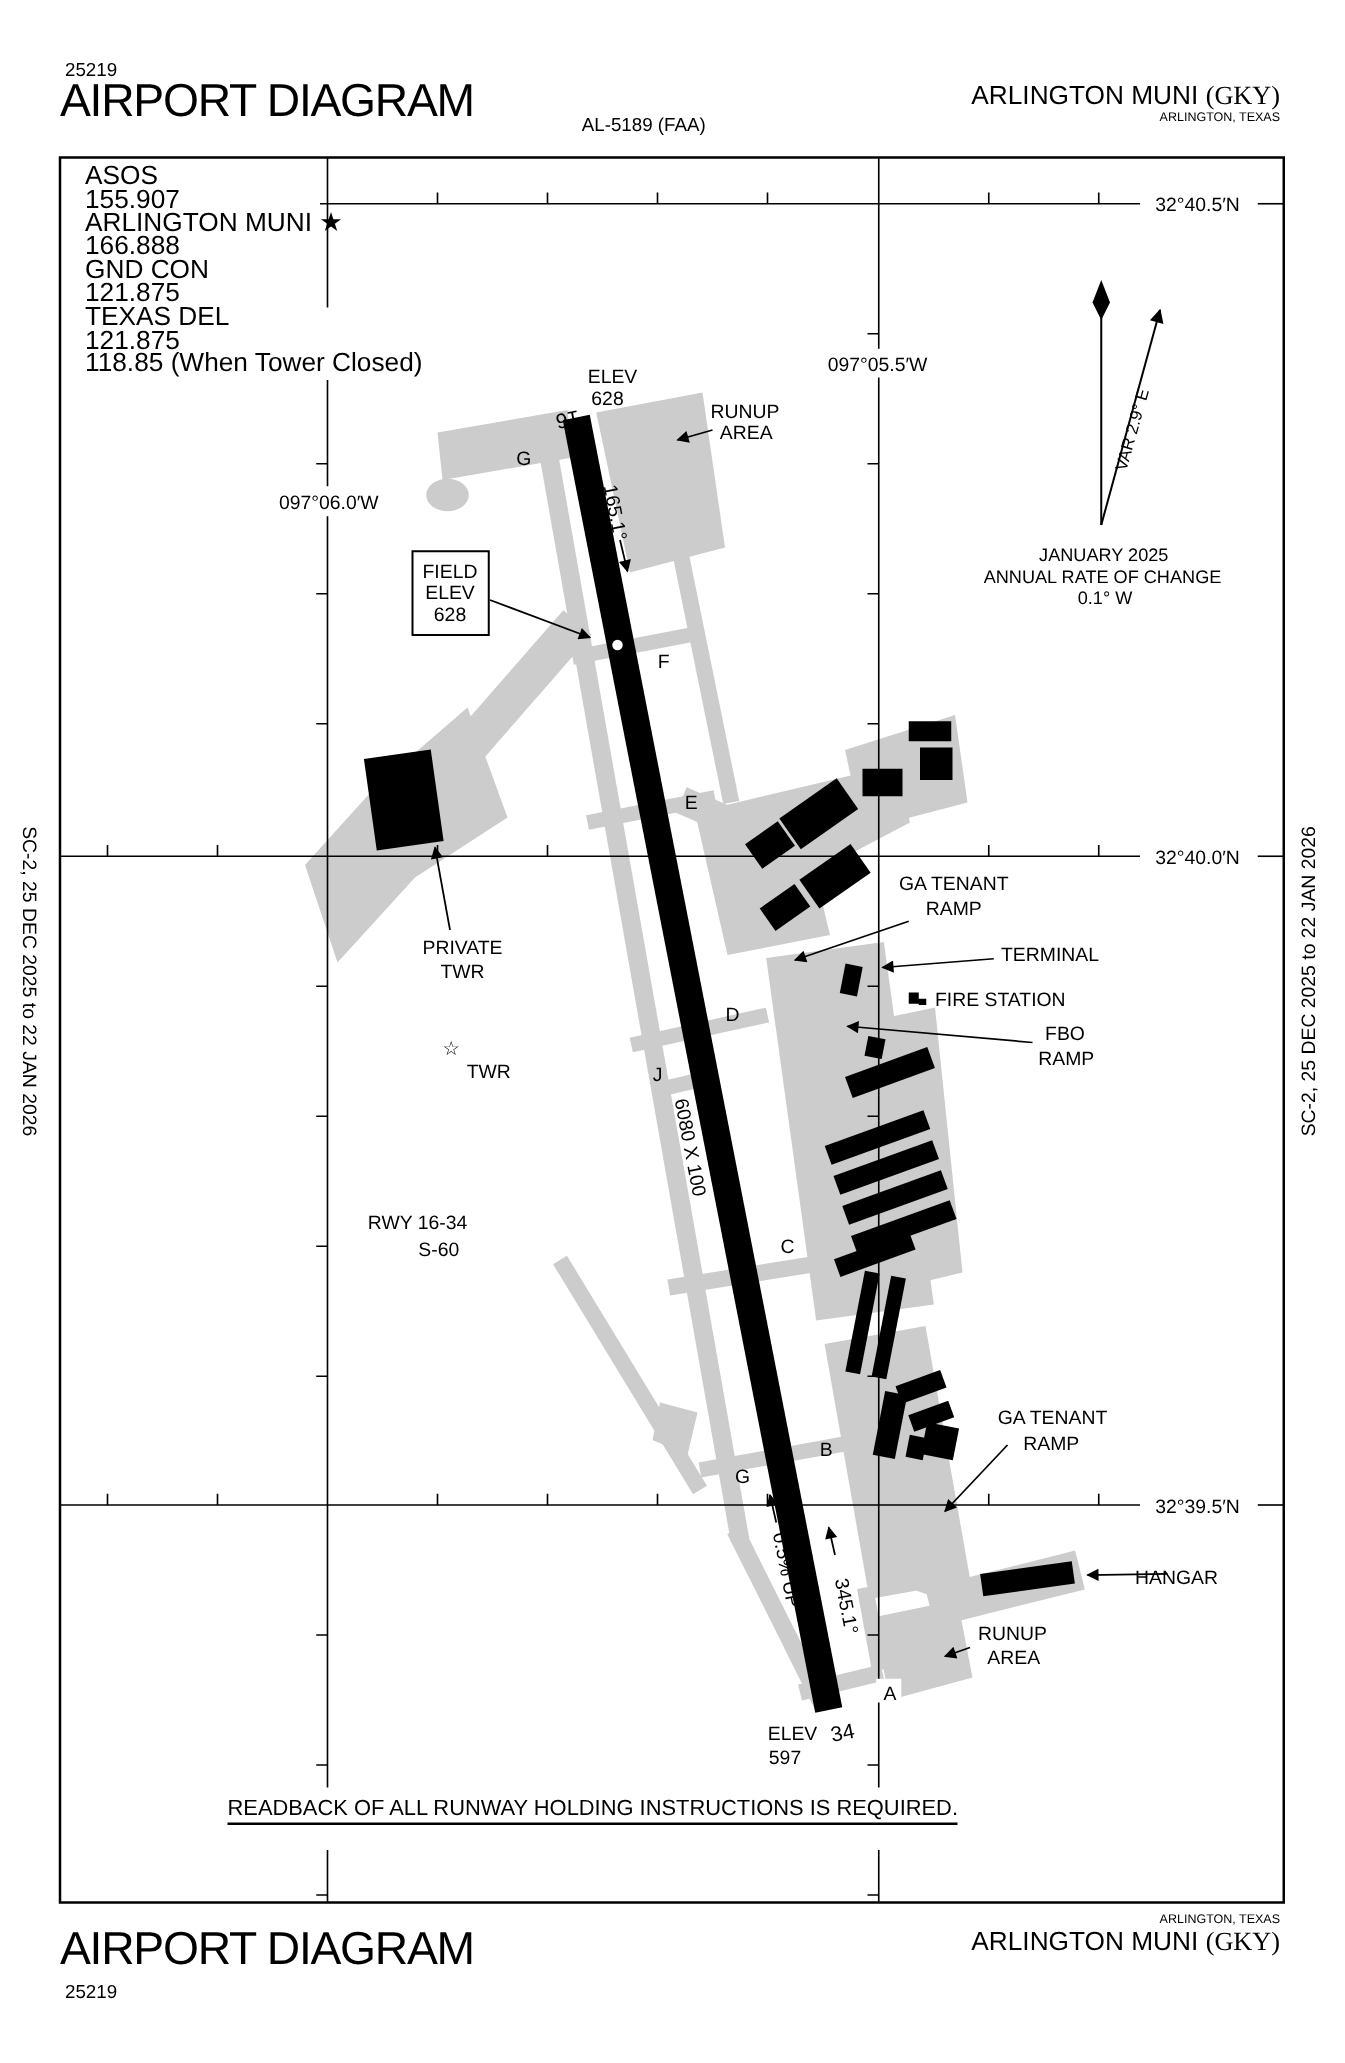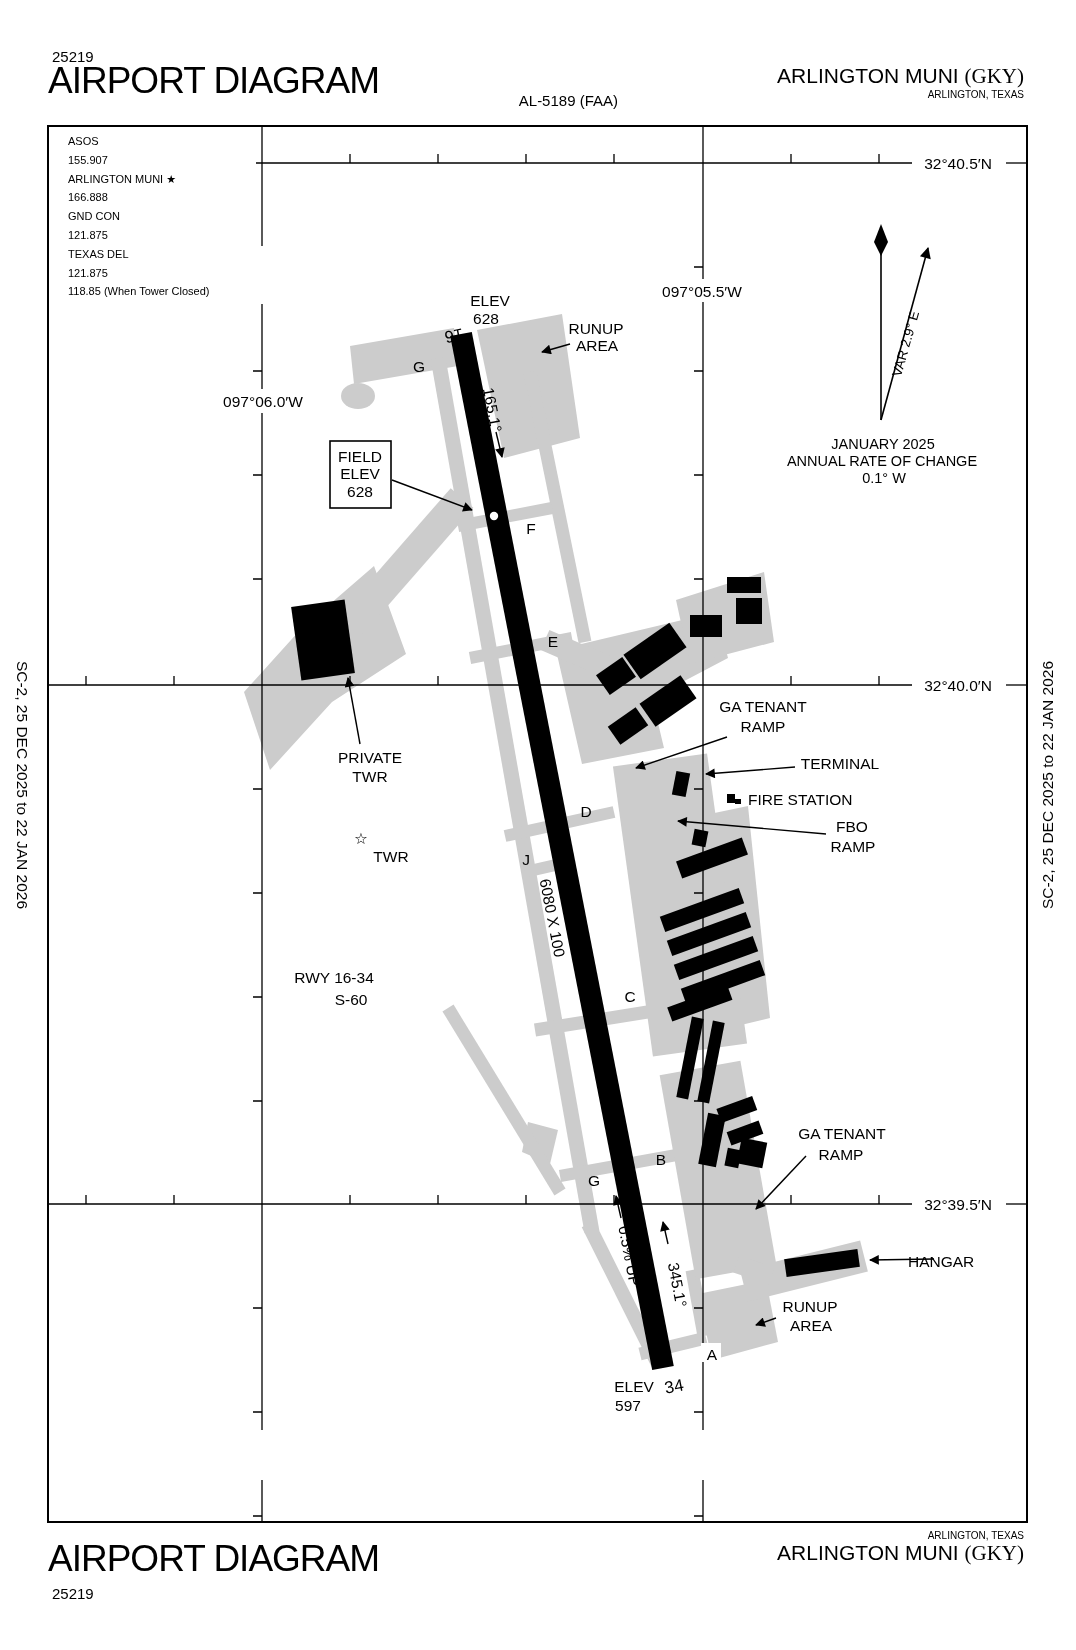--- a/index.html
+++ b/index.html
@@ -6,21 +6,21 @@
   body{width:1076px;height:1650px;position:relative;font-family:"Liberation Sans",sans-serif;color:#000;overflow:hidden;}
   .abs{position:absolute;}
   #map-svg{position:absolute;left:0;top:0;width:1076px;height:1650px;}
   .chartnum{font-size:15px;}
   .bigtitle{font-size:37px;letter-spacing:-1px;white-space:nowrap;}
   .al{font-size:15px;}
   .apt-name{font-size:21px;white-space:nowrap;}
   .apt-id{font-family:"Liberation Serif",serif;}
   .apt-city{font-size:10px;white-space:nowrap;}
   .right-align{text-align:right;margin-left:37px;}
-  .freq{font-size:11px;line-height:18.8px;white-space:nowrap;}
+  .freq{font-size:21px;line-height:18.8px;white-space:nowrap;}
   .caution{font-size:17.5px;white-space:nowrap;}
   .caution .l2{margin-left:93px;}
   .caution .l2 span{display:inline-block;border-bottom:2px solid #000;padding-bottom:1px;}
   .sidenote{font-size:15.5px;white-space:nowrap;}
   #side-left{left:22px;top:785px;transform:translate(-50%,-50%) rotate(90deg);}
   #side-right{left:1048px;top:785px;transform:translate(-50%,-50%) rotate(-90deg);}
   svg text{fill:#000;font-family:"Liberation Sans",sans-serif;font-size:15.5px;}
   svg text.t14{font-size:14.5px;}
   svg text.t13{font-size:13.5px;}
   svg text.t17{font-size:17px;}
@@ -205,39 +205,40 @@
 
     <text class="ctr t14" x="883" y="449">JANUARY 2025</text>
     <text class="ctr t14" x="882" y="466">ANNUAL RATE OF CHANGE</text>
     <text class="ctr t14" x="884" y="483">0.1° W</text>
     <text class="ctr t13" x="910" y="345" transform="rotate(-74 910 345)">VAR 2.9° E</text>
   </g>
 </svg>
 
 <div class="abs chartnum" style="left:52px;top:48px;">25219</div>
 <div class="abs bigtitle" style="left:48px;top:60px;">AIRPORT DIAGRAM</div>
-<div class="abs al" style="left:448px;top:92px;width:170px;text-align:right;">AL-5189 (FAA)</div>
+<div class="abs al" style="left:430px;top:92px;width:170px;text-align:center;">AL-5189 (FAA)</div>
 <div class="abs right-align" style="right:52px;top:64px;">
   <div class="apt-name"><span>ARLINGTON MUNI</span> <span class="apt-id">(GKY)</span></div>
   <div class="apt-city">ARLINGTON, TEXAS</div>
 </div>
 
 <div class="abs freq" style="left:68px;top:132px;">
   <div>ASOS</div>
   <div>155.907</div>
   <div>ARLINGTON MUNI ★</div>
   <div>166.888</div>
   <div>GND CON</div>
   <div>121.875</div>
   <div>TEXAS DEL</div>
   <div>121.875</div>
   <div>118.85 (When Tower Closed)</div>
 </div>
 
 <div class="abs caution" style="left:89px;top:1436px;">
+  <div class="l2"><span>READBACK OF ALL RUNWAY HOLDING INSTRUCTIONS IS REQUIRED.</span></div>
 </div>
 
 <div class="abs bigtitle" style="left:48px;top:1538px;">AIRPORT DIAGRAM</div>
 <div class="abs chartnum" style="left:52px;top:1585px;">25219</div>
 <div class="abs right-align" style="right:52px;top:1530px;">
   <div class="apt-city">ARLINGTON, TEXAS</div>
   <div class="apt-name"><span>ARLINGTON MUNI</span> <span class="apt-id">(GKY)</span></div>
 </div>
 
 <div id="side-left" class="abs sidenote">SC-2,  25 DEC 2025  to  22 JAN 2026</div>

